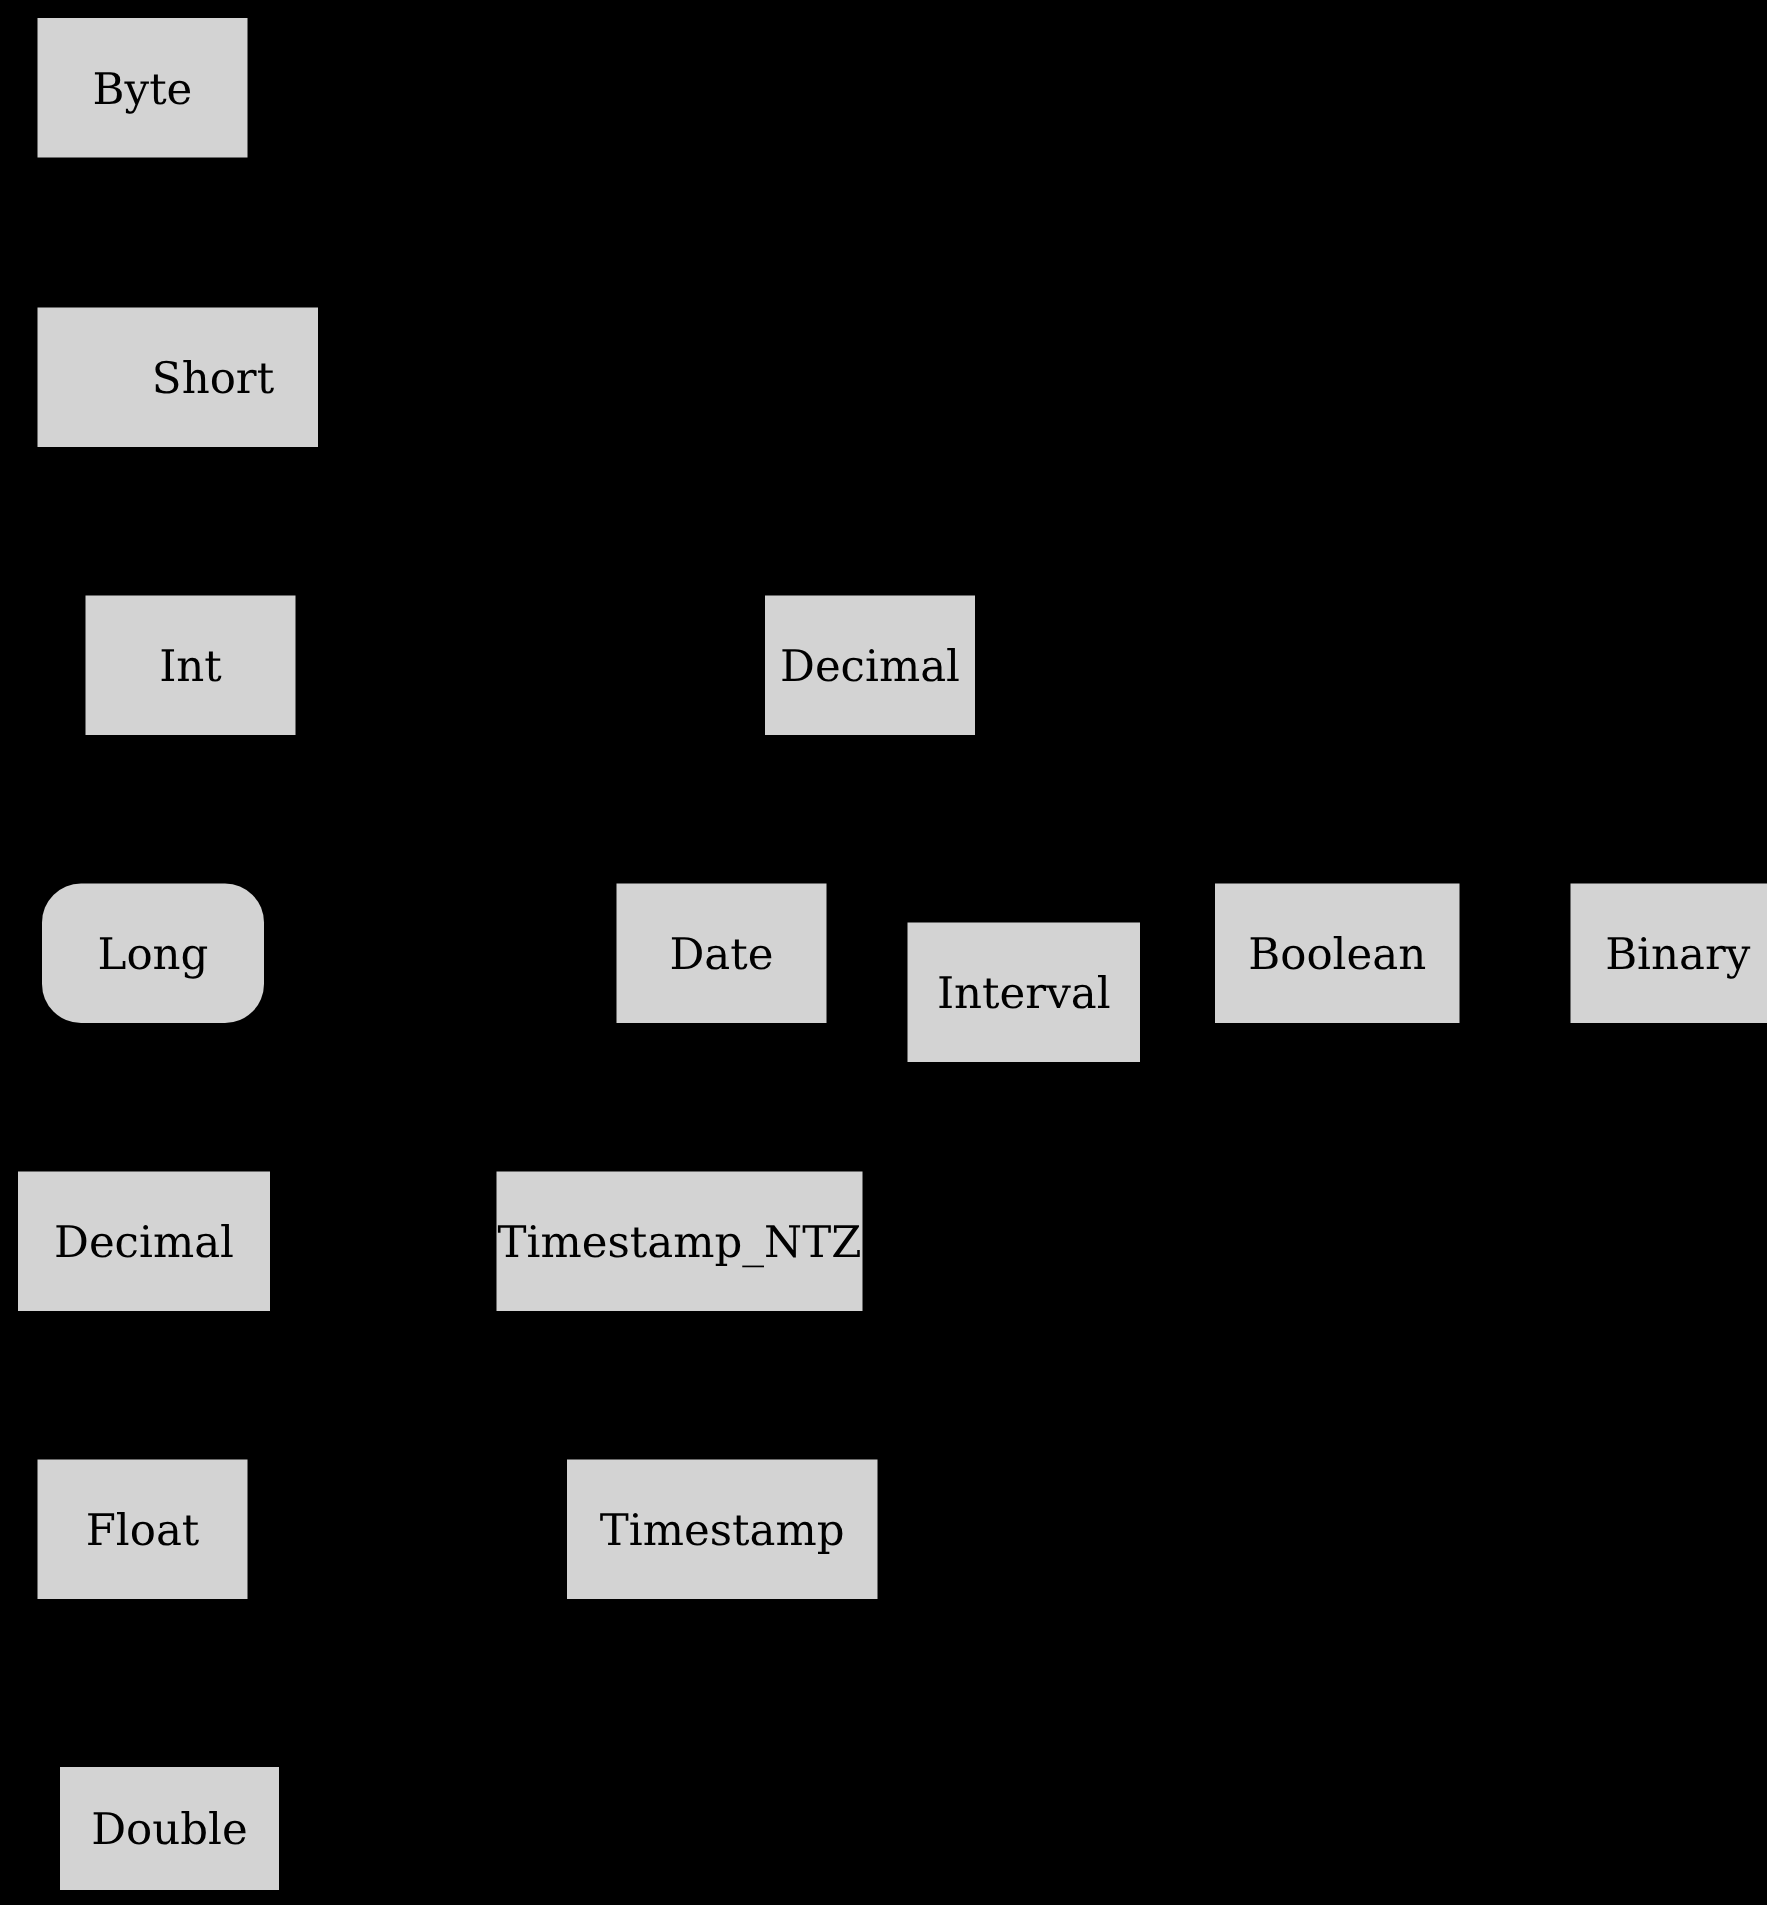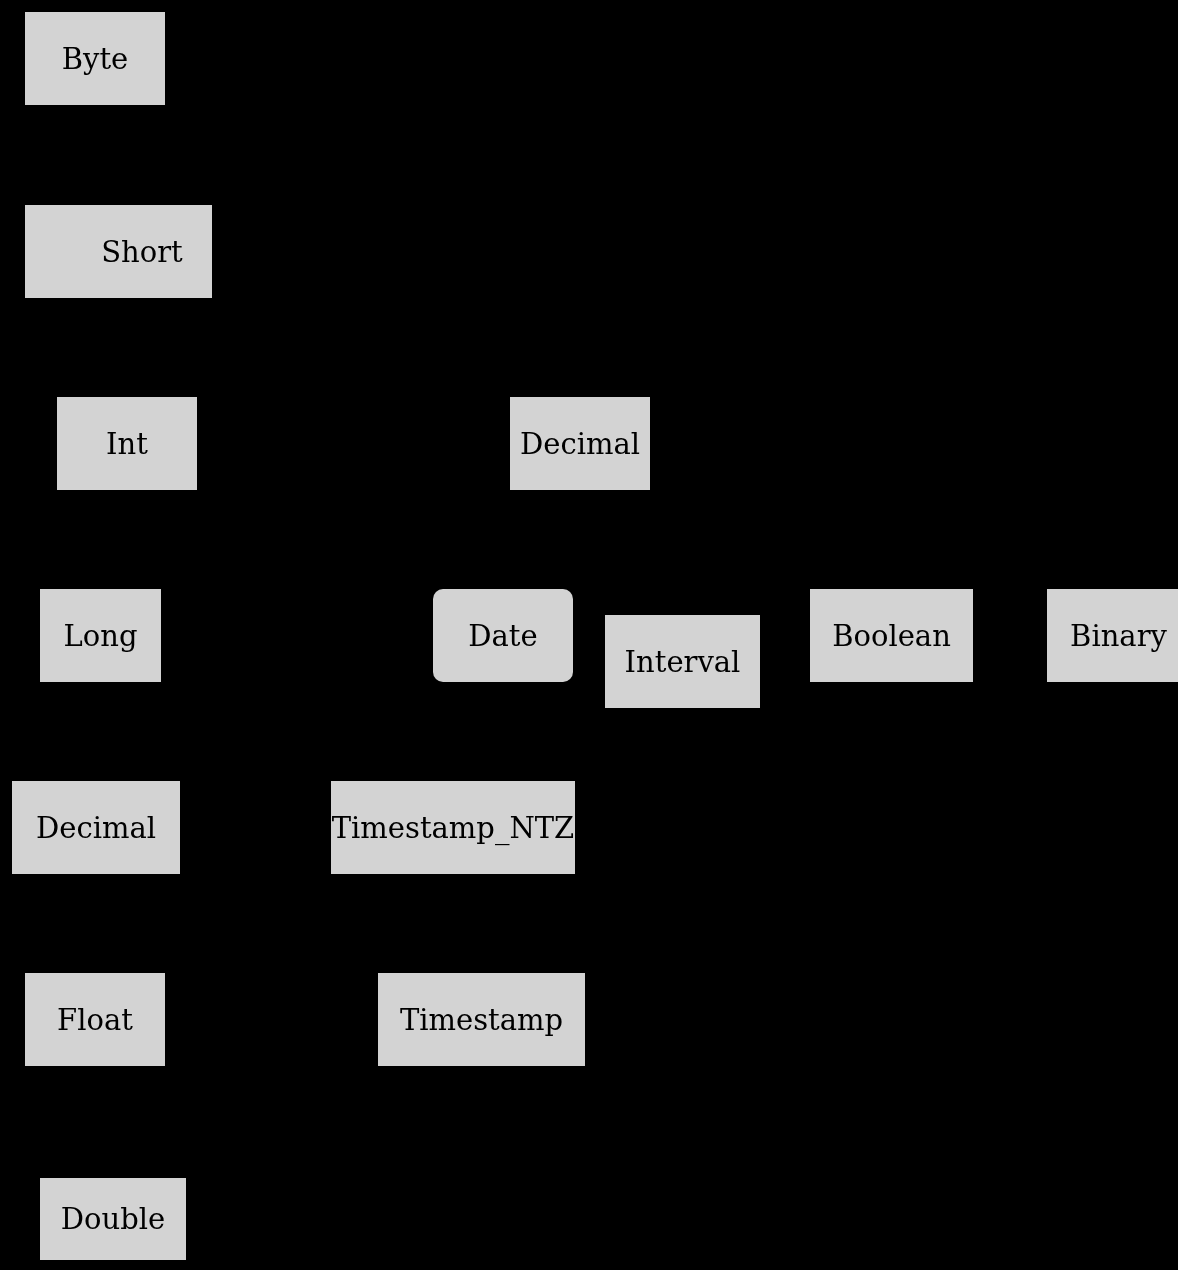--- a/index.html
+++ b/index.html
@@ -28,22 +28,22 @@
     display: flex;
     align-items: center;
     justify-content: center;
     font-size: 29px;
     white-space: nowrap;
   }
   .n-byte          { left: 25px;   top: 12px;   width: 140px; height: 93px; }
   .n-short         { left: 25px;   top: 205px;  width: 140px; height: 93px; padding-left: 47px; }
   .n-int           { left: 25px;   top: 397px;  width: 140px; height: 93px; margin-left: 32px; }
   .n-string        { left: 510px;  top: 397px;  width: 140px; height: 93px; }
-  .n-long          { left: 40px;   top: 589px;  width: 121px; height: 93px; }
-  .n-date          { left: 433px;  top: 589px;  width: 140px; height: 93px; border-radius: 10px; }
+  .n-long          { left: 28px;   top: 589px;  width: 148px; height: 93px; border-radius: 26px; }
+  .n-date          { left: 411px;  top: 589px;  width: 140px; height: 93px; }
   .n-interval      { left: 605px;  top: 615px;  width: 155px; height: 93px; }
   .n-boolean       { left: 810px;  top: 589px;  width: 163px; height: 93px; }
   .n-binary        { left: 1047px; top: 589px;  width: 143px; height: 93px; }
   .n-decimal       { left: 12px;   top: 781px;  width: 168px; height: 93px; }
   .n-timestamp-ntz { left: 331px;  top: 781px;  width: 244px; height: 93px; }
   .n-float         { left: 25px;   top: 973px;  width: 140px; height: 93px; text-align: center; }
   .n-timestamp     { left: 378px;  top: 973px;  width: 207px; height: 93px; }
   .n-double        { left: 40px;   top: 1158px; width: 146px; height: 82px; margin-top: 20px; }
   .edge {
     stroke: #000000;

